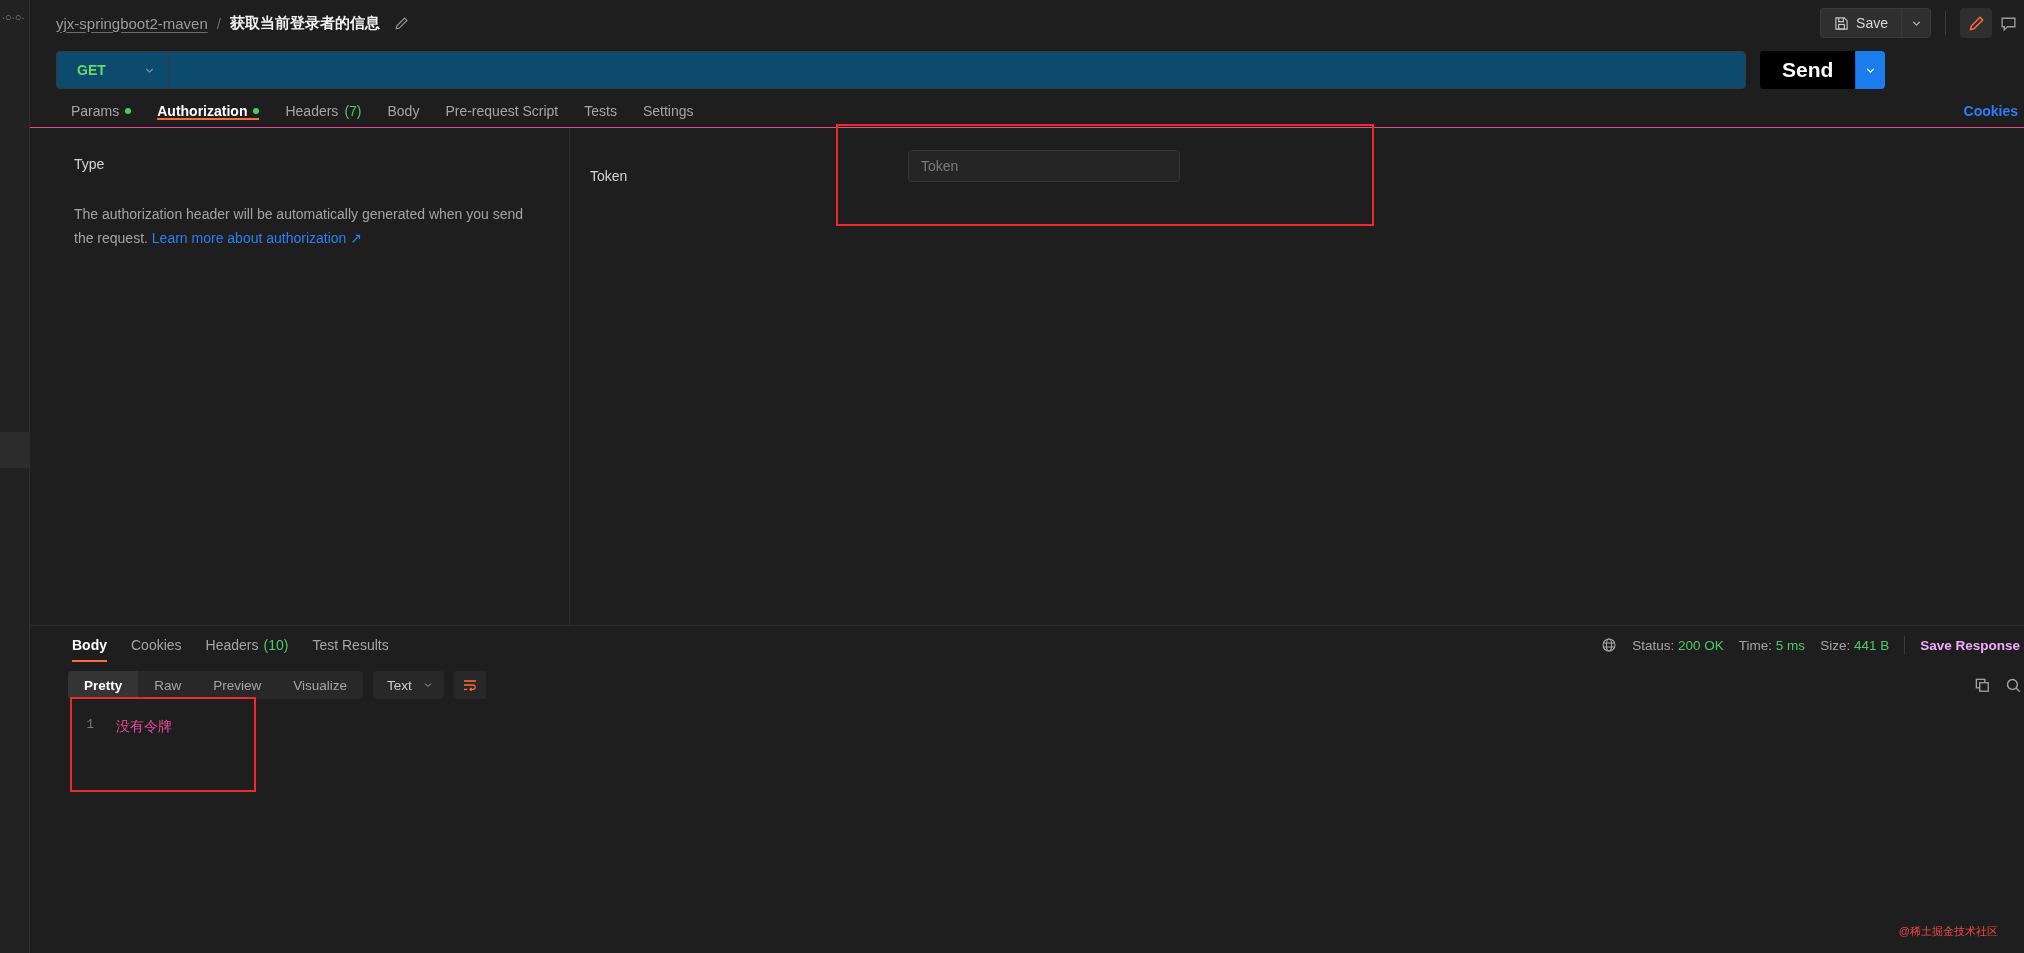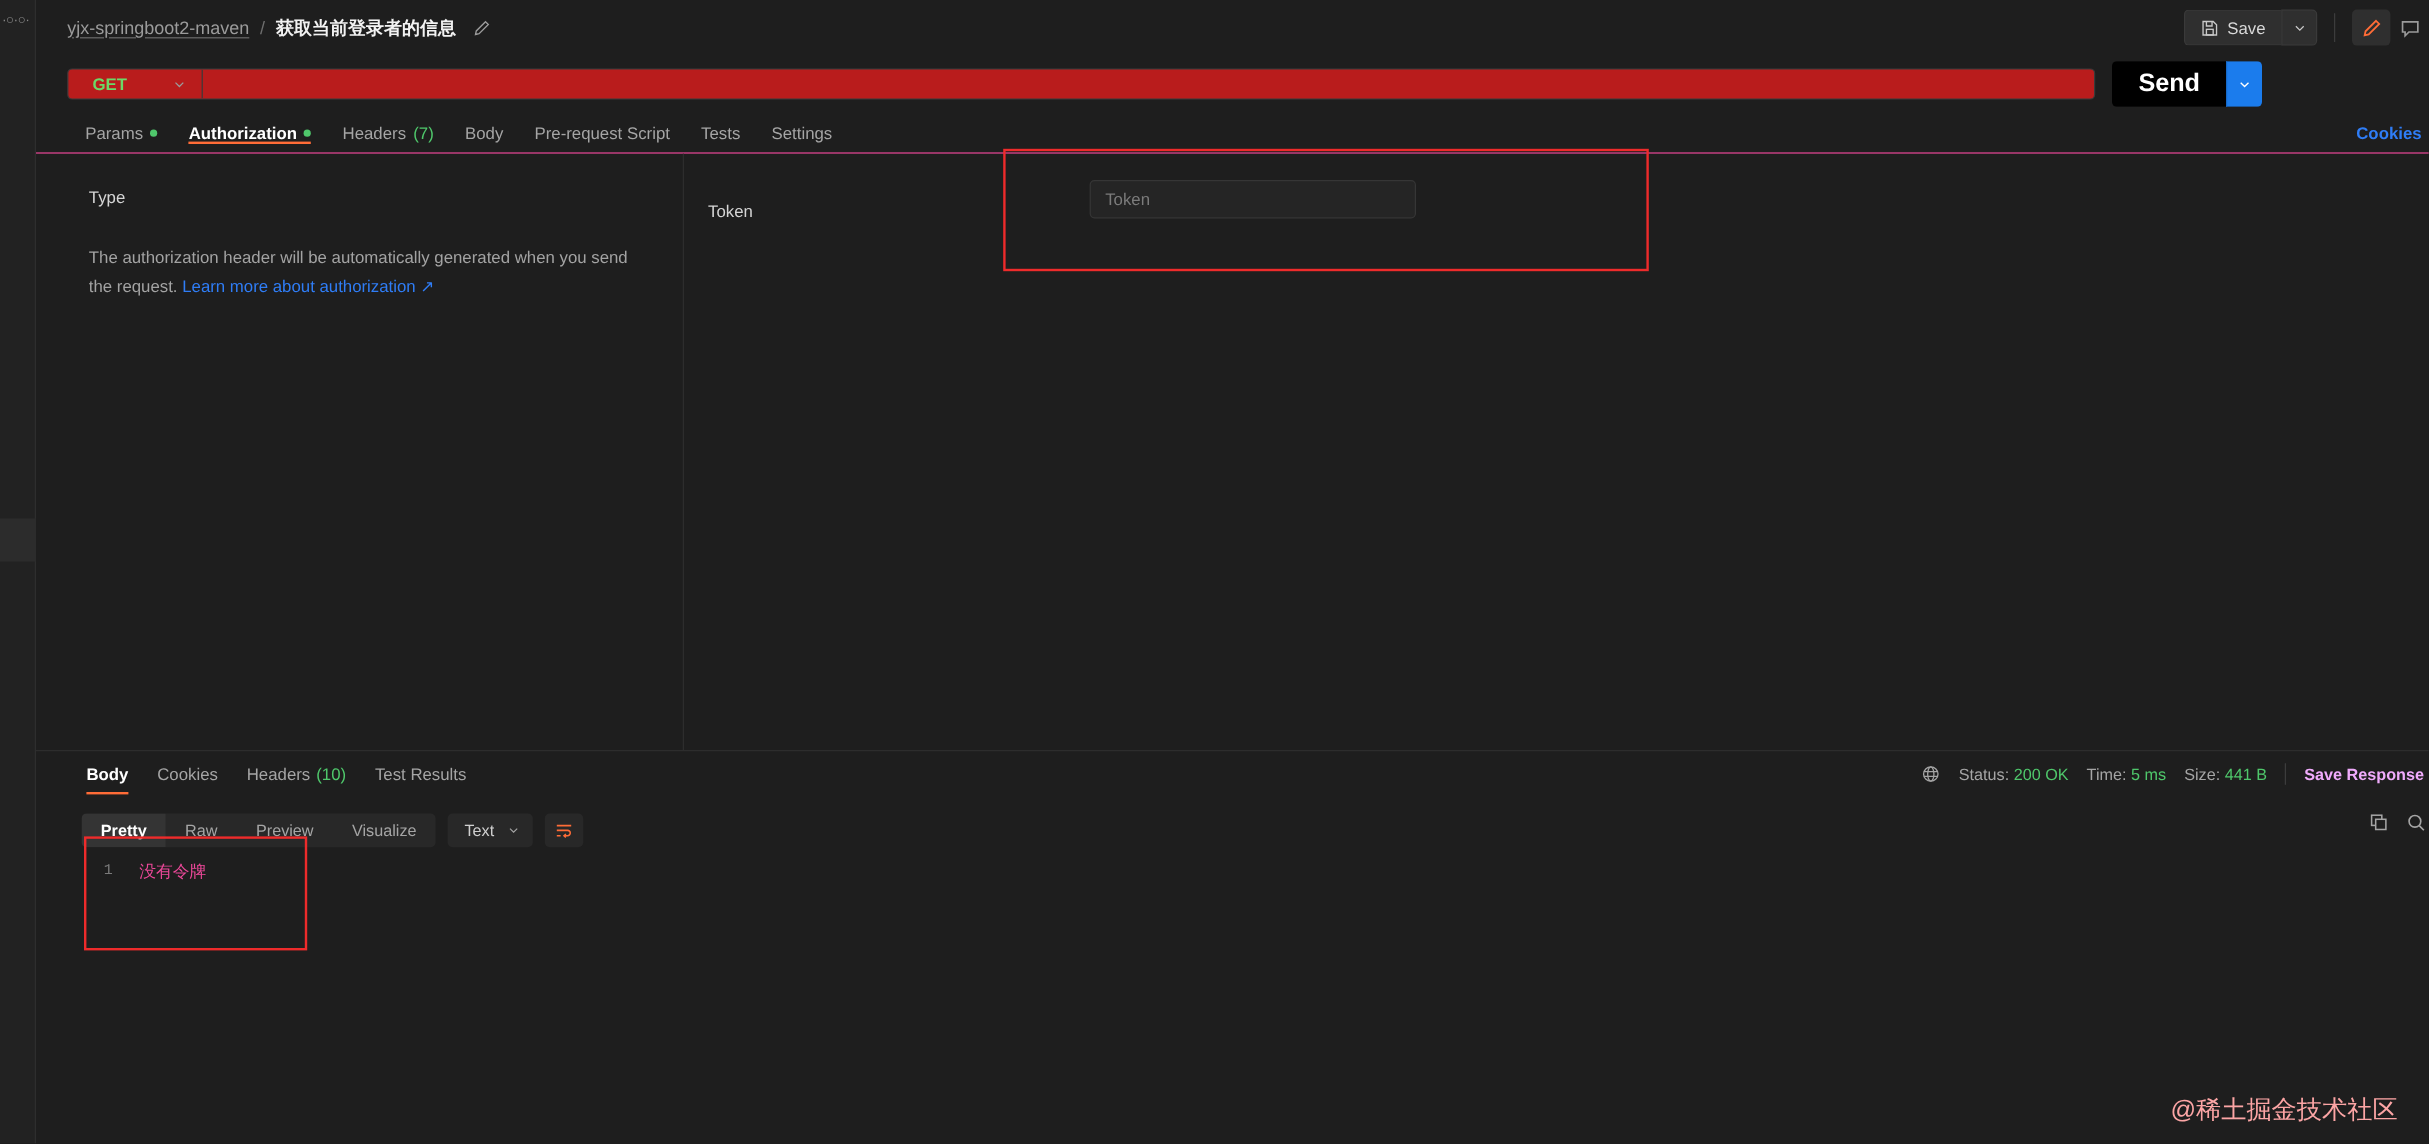--- a/index.html
+++ b/index.html
@@ -139,24 +139,24 @@
   .urlbar {
     flex: 0 0 48px;
     display: flex;
     align-items: center;
     padding-left: 26px;
     gap: 0;
     position: relative;
   }
   .url-group {
     display: flex;
-    height: 26px;
+    height: 38px;
     border: 1px solid #3a3a3a;
     border-radius: 4px;
-    background: #b91c1c;
+    background: #0c4a6e;
     overflow: hidden;
     width: 1690px;
     flex: 0 0 1690px;
     text-align: center;
   }
   .method {
     width: 112px;
     display: flex;
     align-items: center;
     justify-content: space-between;
@@ -380,21 +380,21 @@
   .save-resp {
     color: #f0abfc;
     font-weight: bold;
     cursor: pointer;
   }
 
   .viewer-bar {
     height: 42px;
     flex: 0 0 42px;
     display: flex;
-    align-items: flex-end;
+    align-items: center;
     padding-left: 38px;
     gap: 10px;
     position: relative;
   }
   .seg {
     display: flex;
     height: 28px;
     background: #282828;
     border-radius: 4px;
     overflow: hidden;
@@ -476,22 +476,22 @@
     left: 40px; top: -9px;
     width: 186px; height: 95px;
     border: 2px solid #ee2b2b;
     pointer-events: none;
   }
 
   .watermark {
     position: absolute;
     right: 26px;
     bottom: 14px;
-    font-size: 21px;
-    color: #fca5a5;
+    font-size: 11px;
+    color: #ef4444;
   }
 
   svg { display: block; }
 </style>
 </head>
 <body>
 
 <div class="app">
 
   <div class="left-rail">

